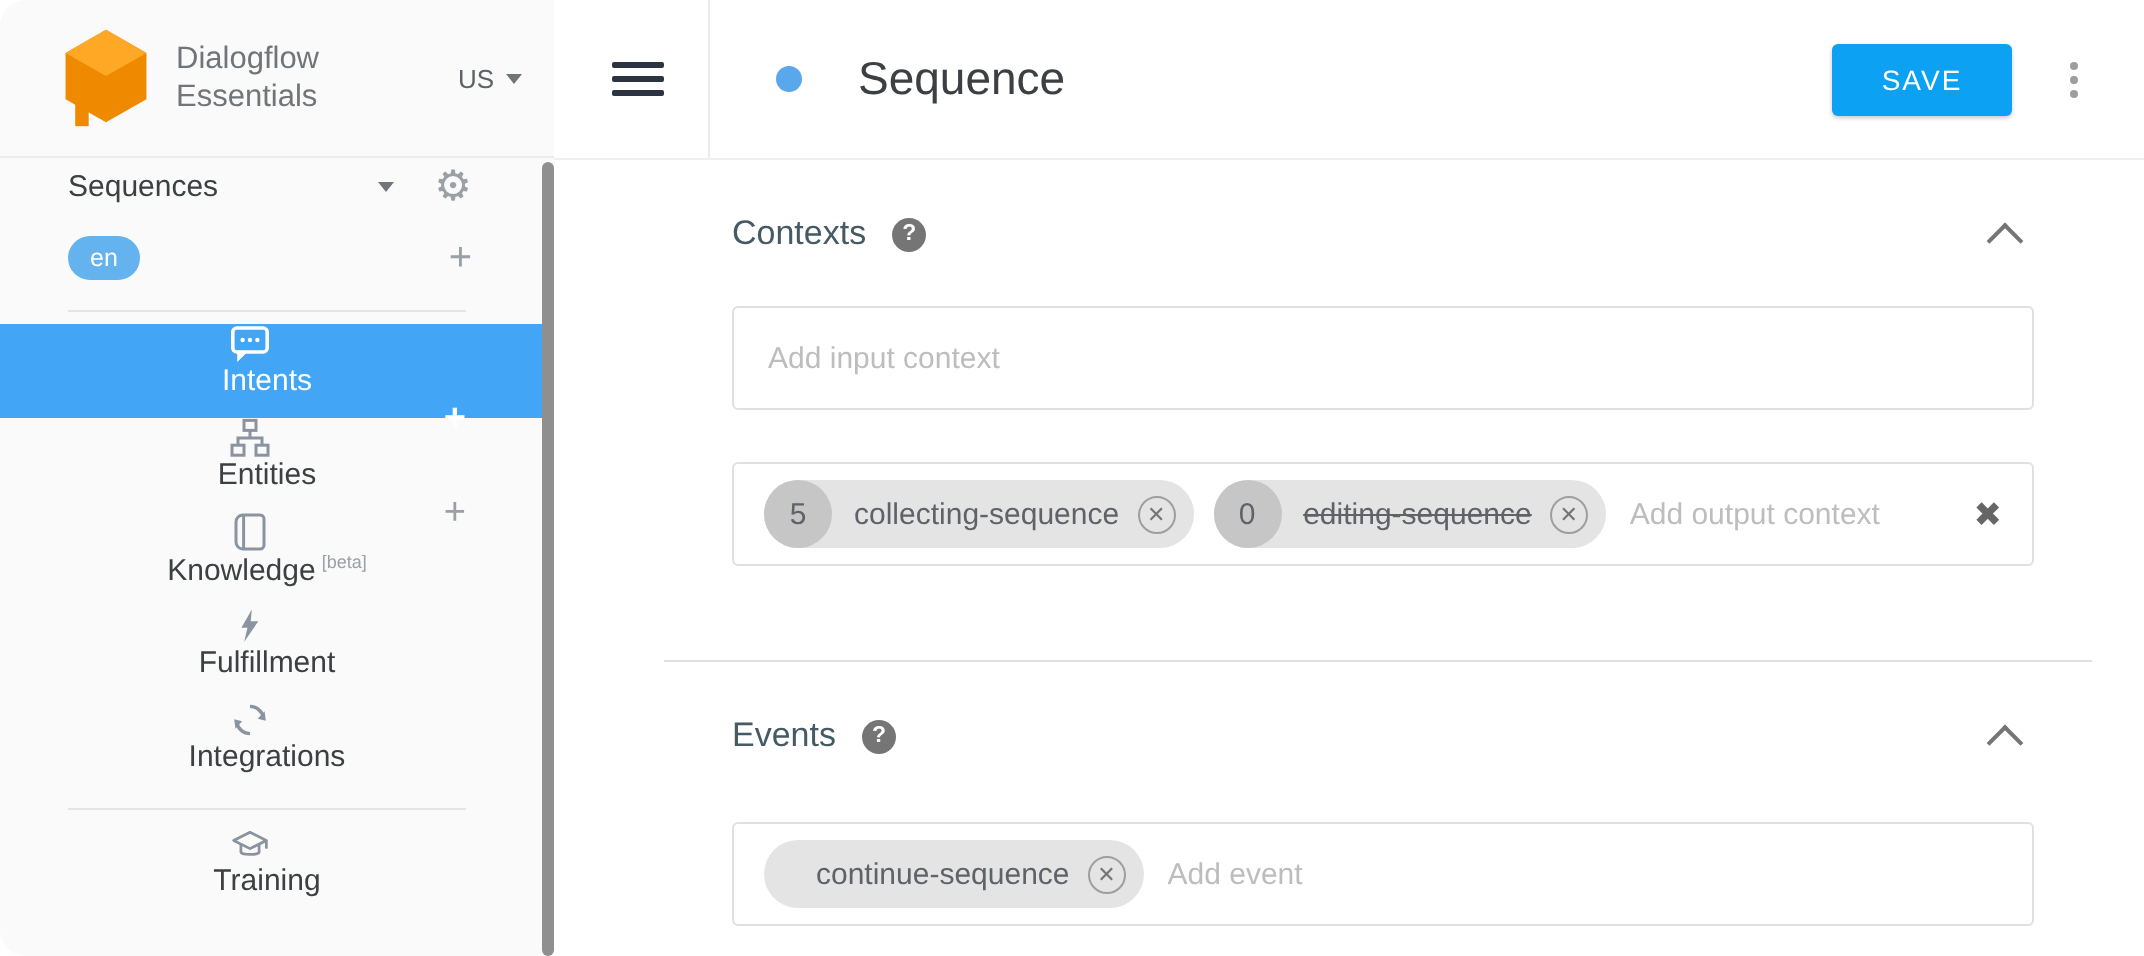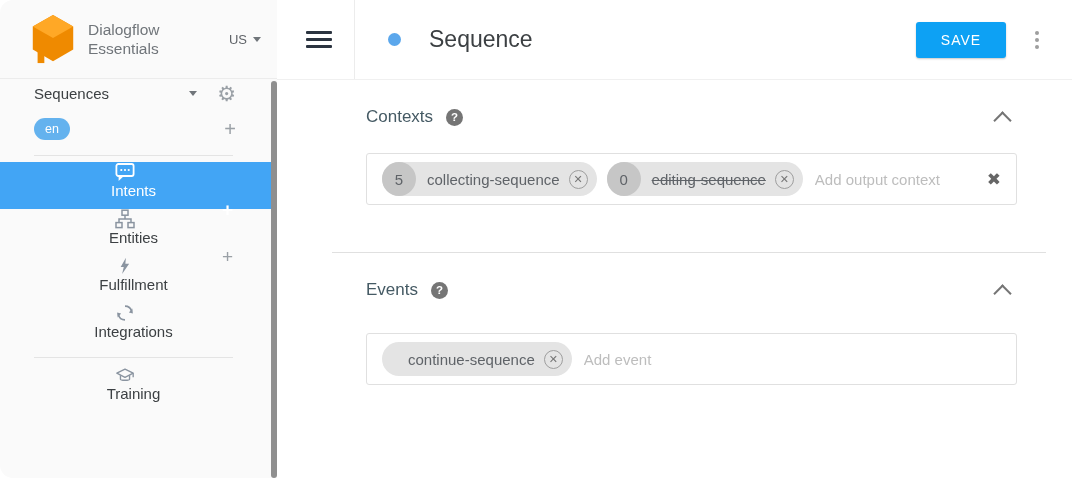--- a/index.html
+++ b/index.html
@@ -128,20 +128,29 @@
             <rect x="7" y="1.2" width="6" height="5"></rect>
             <path d="M10 6.2 V10 M4 13.6 V10 H16 V13.6"></path>
             <rect x="1" y="13.6" width="6" height="5"></rect>
             <rect x="13" y="13.6" width="6" height="5"></rect>
           </svg>
         </span>
         <span>Entities</span>
         <span class="add">+</span>
       </div>
 
+      <div class="nav-item">
+        <span class="icon">
+          <svg viewBox="0 0 20 20" width="20" height="20" fill="none" stroke="currentColor" stroke-width="1.5">
+            <path d="M6.5 1.5 H15 a2 2 0 0 1 2 2 V16.5 a2 2 0 0 1 -2 2 H6.5 A3.5 3.5 0 0 1 3 15 V5 A3.5 3.5 0 0 1 6.5 1.5 Z"></path>
+            <path d="M6.8 1.7 V18.3"></path>
+          </svg>
+        </span>
+        <span><span>Knowledge</span><span class="beta">[beta]</span></span>
+      </div>
 
       <div class="nav-item">
         <span class="icon">
           <svg viewBox="0 0 20 20" width="18" height="18">
             <path d="M11 0.8 L5.2 11 H8.6 L6.8 18.8 L14.6 7.4 H10.4 Z" fill="currentColor"></path>
           </svg>
         </span>
         <span>Fulfillment</span>
       </div>
 
@@ -194,20 +203,23 @@
     </div>
 
     <div class="content">
 
       <div class="section-head">
         <span class="section-title">Contexts</span>
         <span class="help">?</span>
         <span class="chevron-up"></span>
       </div>
 
+      <div class="field mt26">
+        <input class="field-input" placeholder="Add input context" style="">
+      </div>
 
       <div class="field mt26">
         <span class="chip">
           <span class="lifespan">5</span>
           <span class="chip-name">collecting-sequence</span>
           <span class="remove">✕</span>
         </span>
         <span class="chip expired">
           <span class="lifespan">0</span>
           <span class="chip-name">editing-sequence</span>

